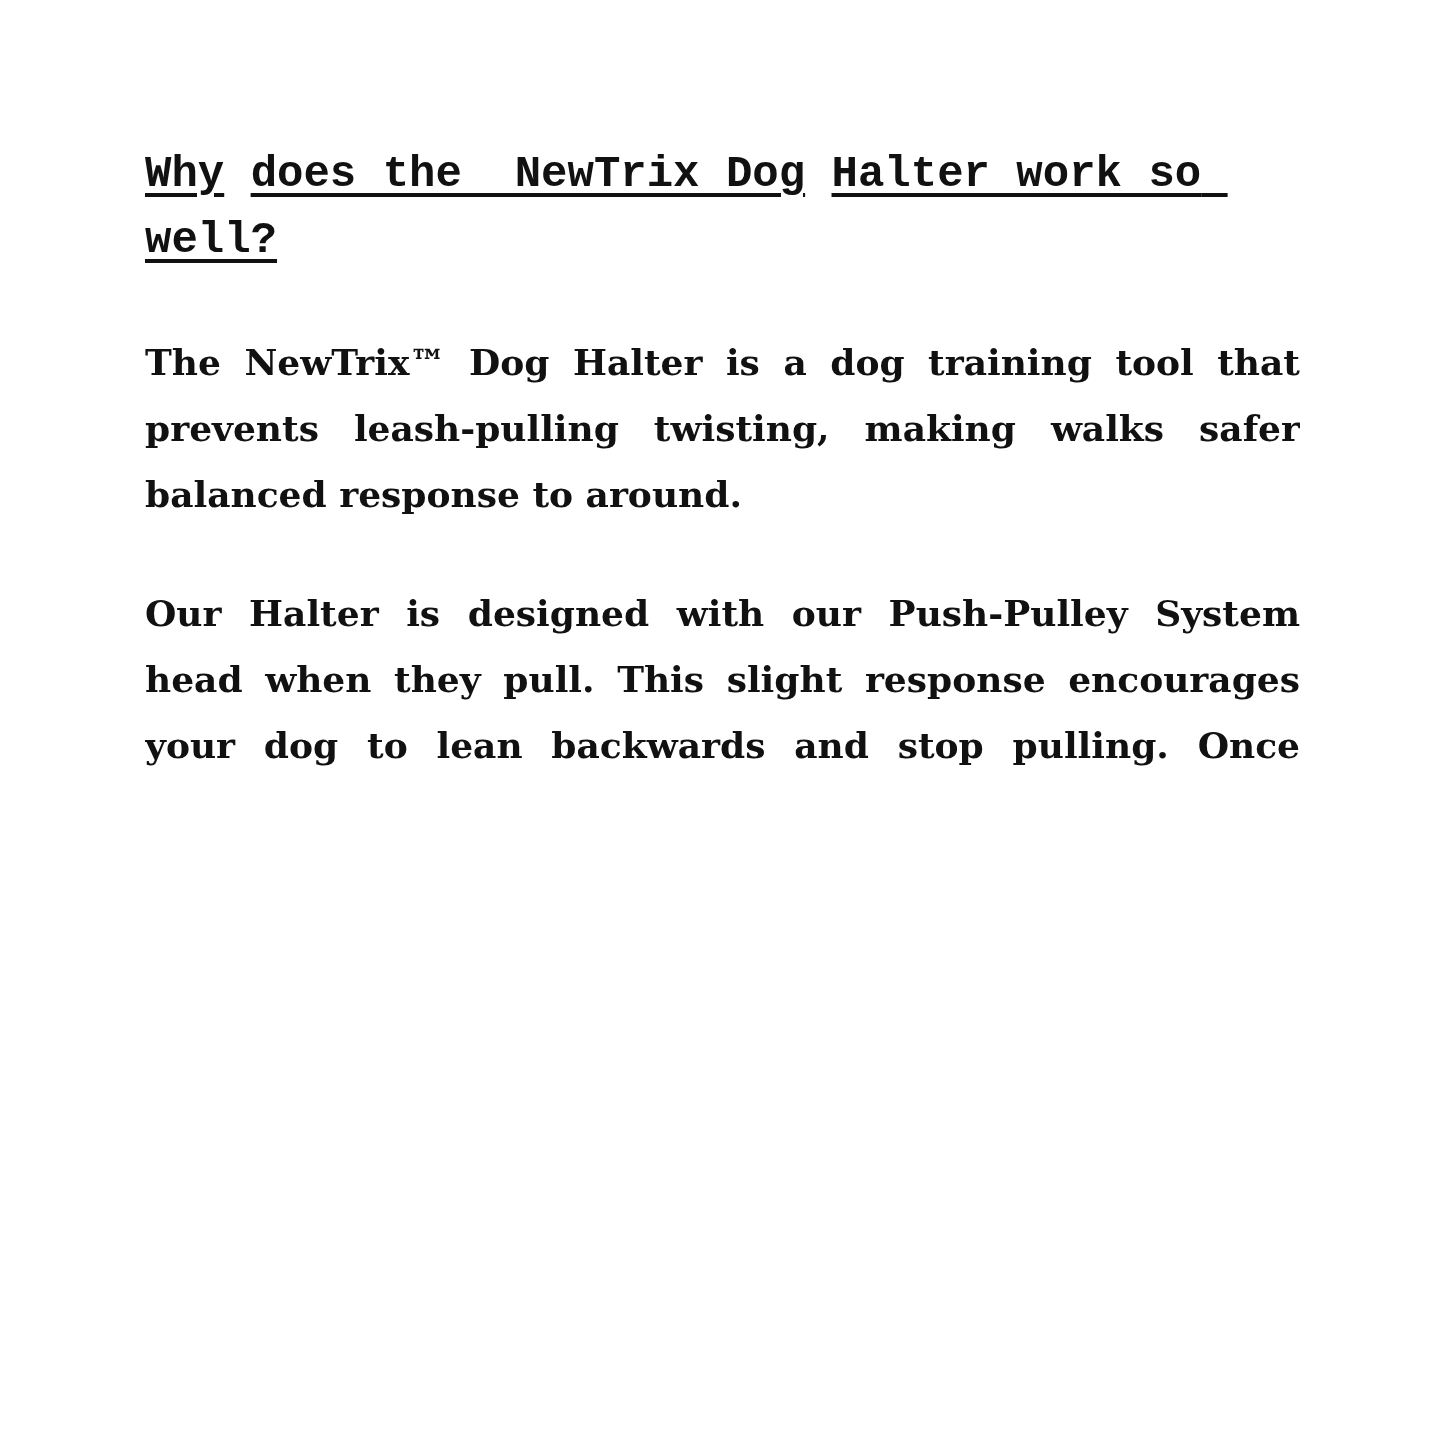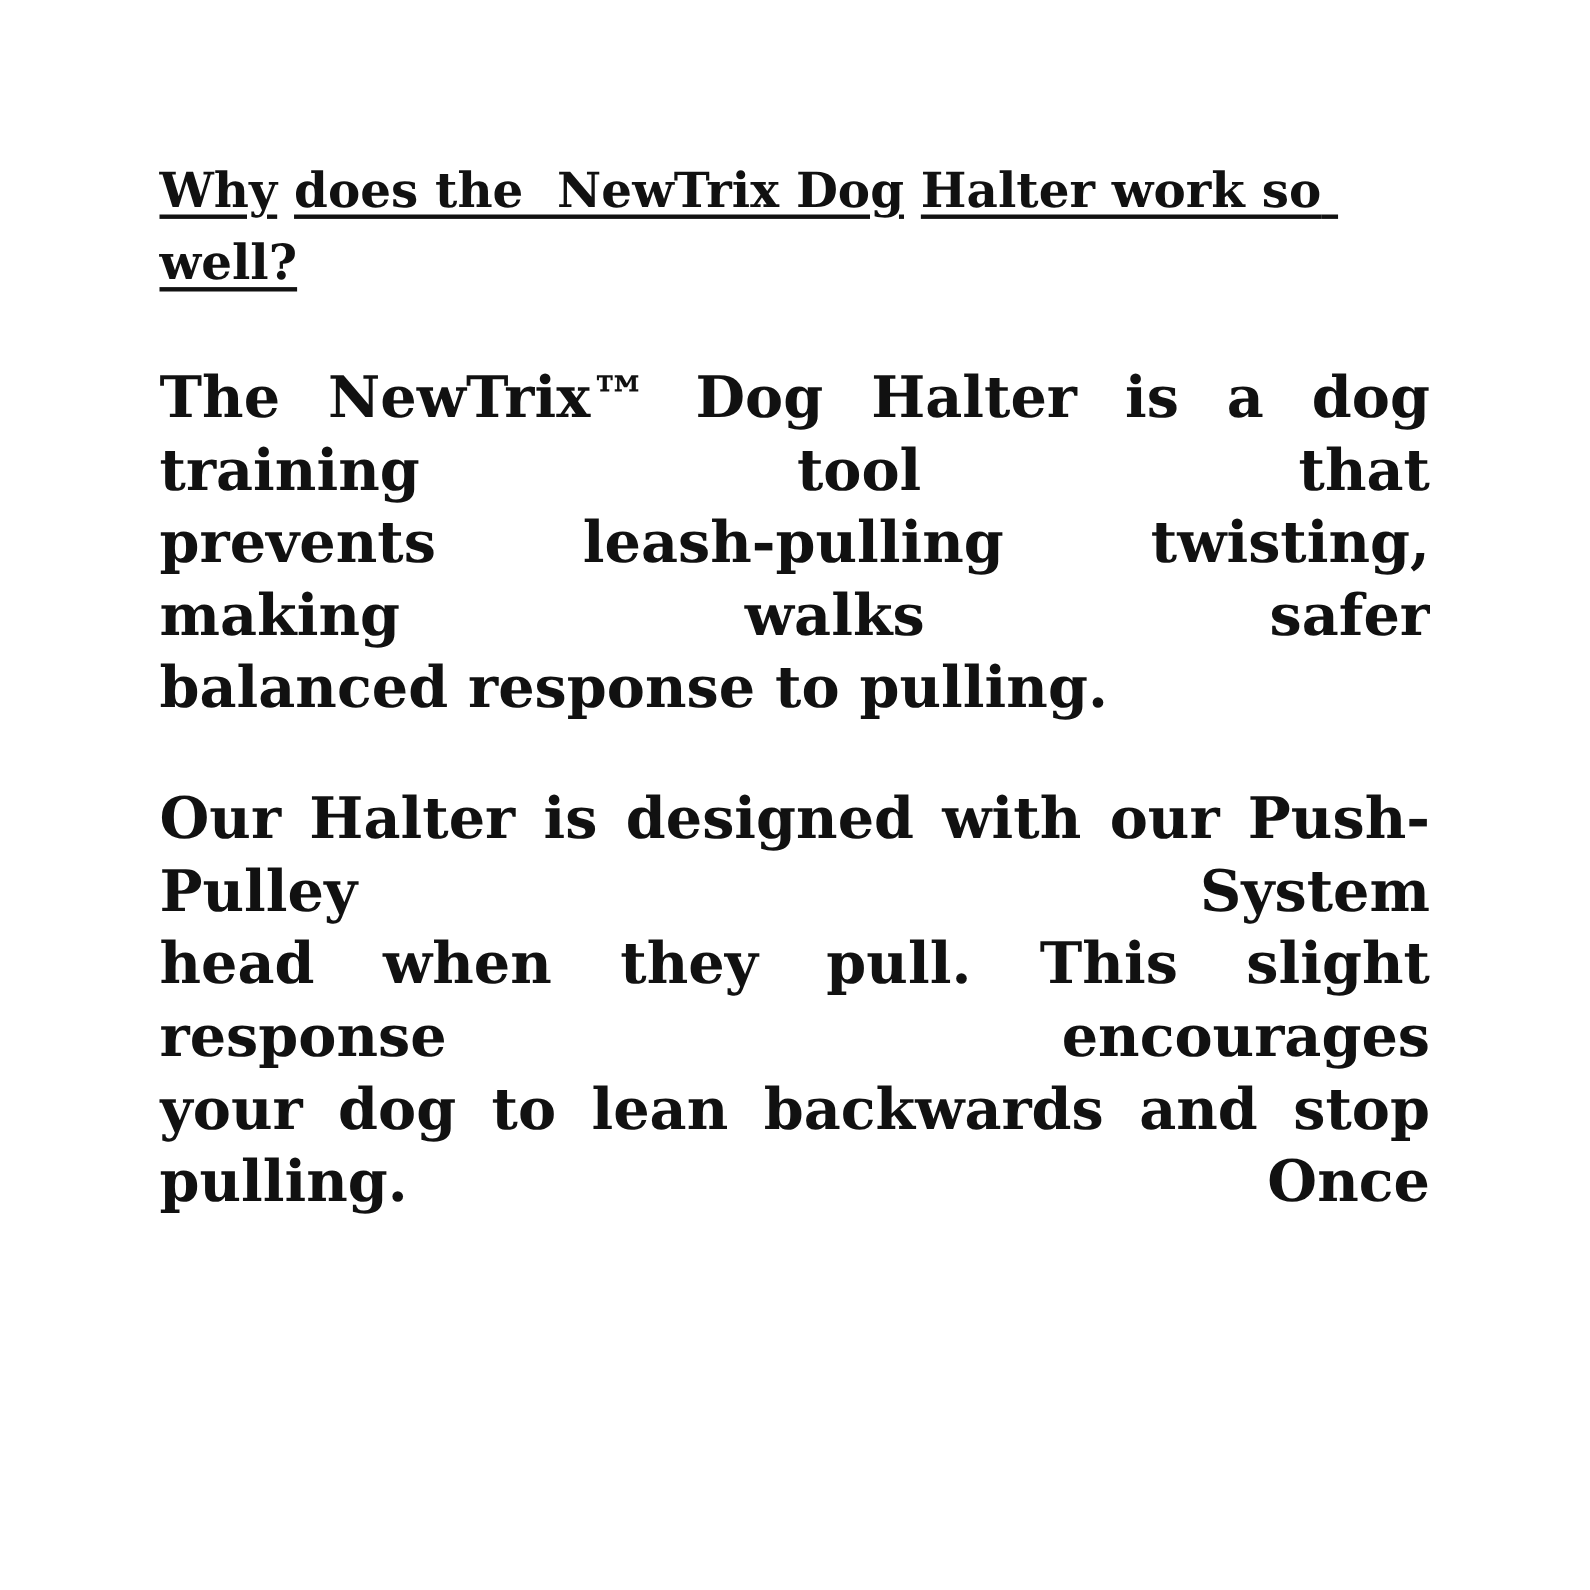--- a/index.html
+++ b/index.html
@@ -22,29 +22,30 @@
     top: 0;
     width: 1155px;
   }
   .doc-heading {
     margin: 141px 0 0 0;
     font-size: 44px;
     font-weight: 700;
     line-height: 66px;
     white-space: pre-wrap;
     letter-spacing: 0px;
+    font-family: Liberation Mono, monospace;
   }
   .doc-heading .useg {
     text-decoration: underline;
     text-decoration-thickness: 4px;
     text-underline-offset: 7px;
     white-space: pre-wrap;
   }
   .para {
-    font-size: 52px;
+    font-size: 36px;
     font-weight: 700;
     line-height: 66px;
   }
   .para-1 { margin-top: 56px; }
   .para-2 { margin-top: 53px; }
   .line {
     width: 1155px;
     text-align: justify;
     text-align-last: justify;
     white-space: normal;
@@ -58,21 +59,21 @@
 <body>
 
 <div class="page">
   <div class="content">
 
     <h1 class="doc-heading"><span class="useg">Why</span> <span class="useg">does the&nbsp; NewTrix Dog</span> <span class="useg">Halter work so well?</span></h1>
 
     <div class="para para-1">
       <div class="line">The NewTrix™ Dog Halter is a dog training tool that</div>
       <div class="line">prevents leash-pulling twisting, making walks safer</div>
-      <div class="line last">balanced response to pulling.</div>
+      <div class="line last">balanced response to around.</div>
     </div>
 
     <div class="para para-2">
       <div class="line">Our Halter is designed with our Push-Pulley System</div>
       <div class="line">head when they pull. This slight response encourages</div>
       <div class="line">your dog to lean backwards and stop pulling. Once</div>
 
     </div>
 
   </div>

